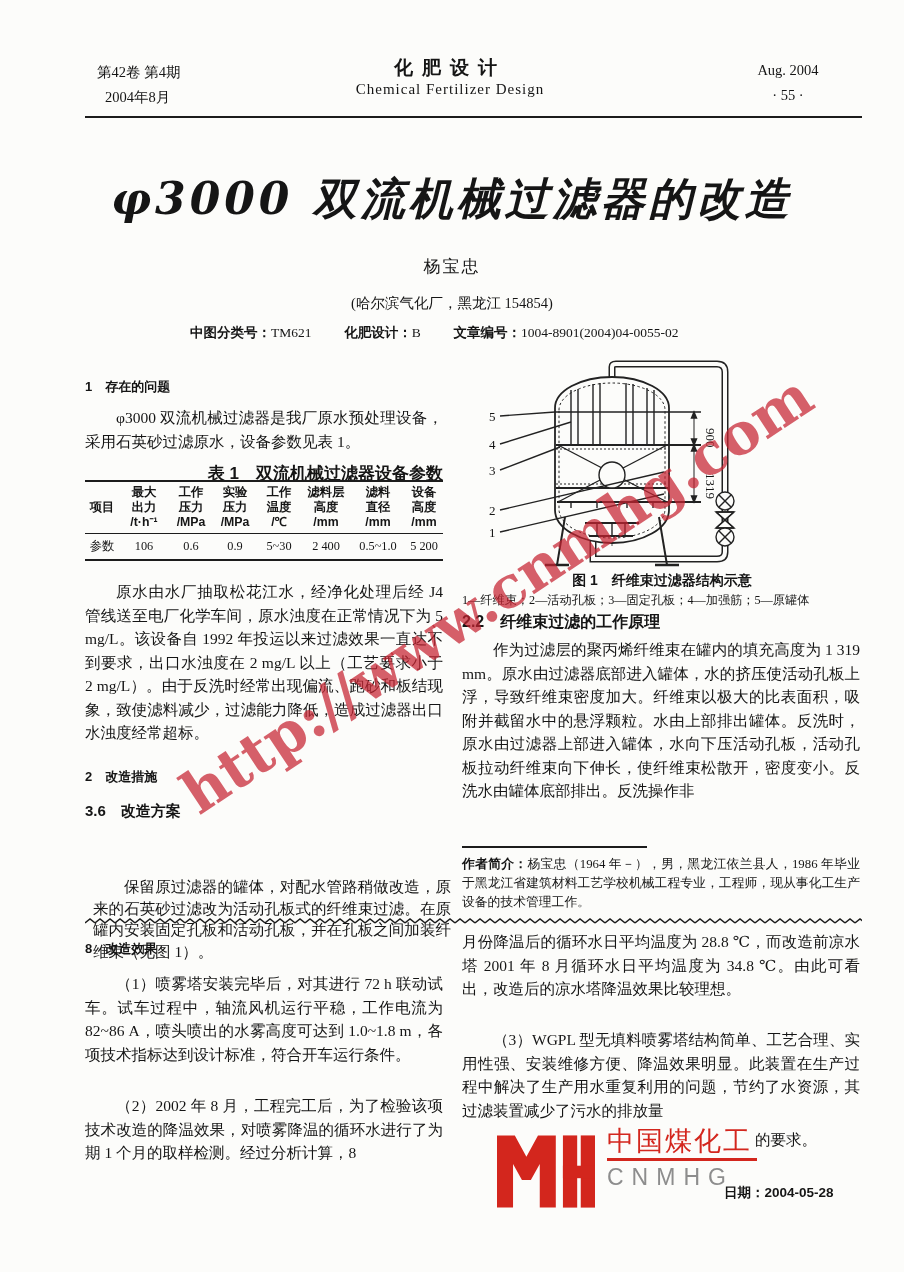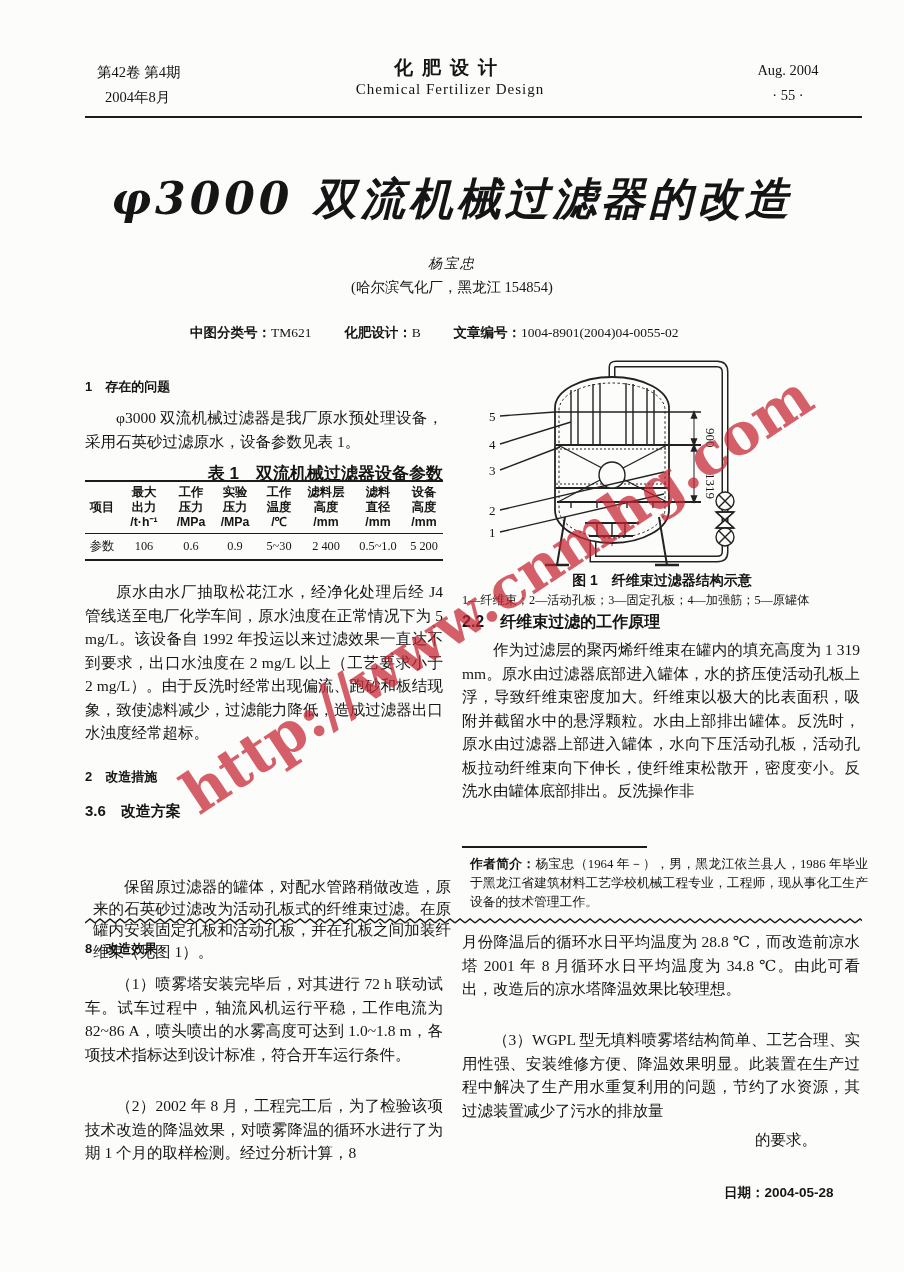--- a/index.html
+++ b/index.html
@@ -8,21 +8,21 @@
   .abs{position:absolute;}
   
   .hdr-small{font-size:14.5px;line-height:25px;}
   .hdr-center{text-align:center;}
   .journal-cn{font-size:19px;font-weight:bold;letter-spacing:9px;}
   .journal-en{font-size:15px;letter-spacing:1px;}
   .hdr-rule{height:2px;background:#1c1c1c;}
   
   .title{font-size:44px;font-weight:bold;font-style:italic;text-align:center;
          font-family:"DejaVu Serif",serif;letter-spacing:4px;}
-  .author{font-size:14px;text-align:center;letter-spacing:2px;font-style:italic;}
+  .author{font-size:17px;text-align:center;letter-spacing:2px;}
   .affil{font-size:14.5px;text-align:center;}
   .meta{font-size:13.5px;}
   .meta b{font-family:"Liberation Sans",sans-serif;font-weight:bold;}
   
   .h1{font-size:13px;font-weight:bold;font-family:"Liberation Sans",sans-serif;}
   .h2{font-size:15px;font-weight:bold;font-family:"Liberation Sans",sans-serif;}
   .para{font-size:15.5px;line-height:23.5px;text-align:justify;text-indent:2em;}
   .para.noindent{text-indent:0;}
   .tight{line-height:21.5px;}
   
@@ -66,21 +66,21 @@
     <div class="journal-en">Chemical Fertilizer Design</div>
   </div>
   <div class="abs hdr-small" style="left:718px;top:58px;width:140px;text-align:center;">
     <div>Aug. 2004</div>
     <div>· 55 ·</div>
   </div>
   <div class="abs hdr-rule" style="left:85px;top:116px;width:777px;"></div>
 
   <div class="abs title" style="left:100px;top:170px;width:704px;">φ3000 双流机械过滤器的改造</div>
   <div class="abs author" style="left:300px;top:255px;width:304px;">杨宝忠</div>
-  <div class="abs affil" style="left:250px;top:278px;width:404px;">(哈尔滨气化厂，黑龙江  154854)</div>
+  <div class="abs affil" style="left:250px;top:294px;width:404px;">(哈尔滨气化厂，黑龙江  154854)</div>
   <div class="abs meta" style="left:190px;top:324px;width:600px;">
     <b>中图分类号：</b><span>TM621</span>
     <span style="display:inline-block;width:26px;"></span>
     <b>化肥设计：</b><span>B</span>
     <span style="display:inline-block;width:26px;"></span>
     <b>文章编号：</b><span>1004-8901(2004)04-0055-02</span>
   </div>
 
   <div class="abs h1" style="left:85px;top:378px;width:358px;">1　存在的问题</div>
   <div class="abs para" style="left:85px;top:406px;width:358px;">φ3000 双流机械过滤器是我厂原水预处理设备，采用石英砂过滤原水，设备参数见表 1。</div>
@@ -217,21 +217,21 @@
       </g>
     </svg>
   </div>
   <div class="abs fig-cap" style="left:467px;top:572px;width:390px;">图 1　纤维束过滤器结构示意</div>
   <div class="abs fig-legend" style="left:462px;top:592px;width:400px;">1—纤维束；2—活动孔板；3—固定孔板；4—加强筋；5—原罐体</div>
 
   <div class="abs h2" style="left:462px;top:612px;width:398px;font-size:16px;">2.2　纤维束过滤的工作原理</div>
   <div class="abs para" style="left:462px;top:638px;width:398px;">作为过滤层的聚丙烯纤维束在罐内的填充高度为 1 319 mm。原水由过滤器底部进入罐体，水的挤压使活动孔板上浮，导致纤维束密度加大。纤维束以极大的比表面积，吸附并截留水中的悬浮颗粒。水由上部排出罐体。反洗时，原水由过滤器上部进入罐体，水向下压活动孔板，活动孔板拉动纤维束向下伸长，使纤维束松散开，密度变小。反洗水由罐体底部排出。反洗操作非</div>
 
   <div class="abs fn-rule" style="left:462px;top:846px;width:185px;"></div>
-  <div class="abs bio" style="left:462px;top:854px;width:398px;margin-left:8px;">
+  <div class="abs bio" style="left:462px;top:854px;width:398px;">
     <b>作者简介：</b><span>杨宝忠（1964 年－），男，黑龙江依兰县人，1986 年毕业于黑龙江省建筑材料工艺学校机械工程专业，工程师，现从事化工生产设备的技术管理工作。</span>
   </div>
 
   <div class="abs" style="left:85px;top:912px;width:777px;height:10px;">
     <svg width="777" height="10">
       <defs>
         <pattern id="zz" width="10" height="10" patternUnits="userSpaceOnUse">
           <polyline points="0,7 5,3 10,7" fill="none" stroke="#1c1c1c" stroke-width="1.4"></polyline>
         </pattern>
       </defs>
@@ -239,14 +239,31 @@
     </svg>
   </div>
 
   <div class="abs para noindent" style="left:462px;top:930px;width:398px;">月份降温后的循环水日平均温度为 28.8 ℃，而改造前凉水塔 2001 年 8 月循环水日平均温度为 34.8 ℃。由此可看出，改造后的凉水塔降温效果比较理想。</div>
   <div class="abs para" style="left:462px;top:1028px;width:398px;">（3）WGPL 型无填料喷雾塔结构简单、工艺合理、实用性强、安装维修方便、降温效果明显。此装置在生产过程中解决了生产用水重复利用的问题，节约了水资源，其过滤装置减少了污水的排放量</div>
   <div class="abs fragment" style="left:755px;top:1130px;">的要求。</div>
   <div class="abs received" style="left:724px;top:1153px;margin-top:31px;">日期：2004-05-28</div>
 
   <div class="abs watermark" style="left:188px;top:765px;">http://www.cnmhg.com</div>
 
+  <div class="abs" style="left:497px;top:1120px;width:260px;">
+    <div style="display:flex;align-items:flex-start;">
+      <svg width="108" height="95" viewBox="0 0 110 92">
+        <g fill="#d3261d">
+          <path d="M0,10 L20,10 L33,34 L46,10 L66,10 L66,91 L48,91 L48,42 L38,60 L28,60 L18,42 L18,91 L0,91 Z"></path>
+          <rect x="74" y="10" width="16" height="81"></rect>
+          <rect x="94" y="10" width="16" height="81"></rect>
+          <rect x="74" y="44" width="36" height="14"></rect>
+        </g>
+      </svg>
+      <div style="margin-left:12px;margin-top:6px;">
+        <div class="logo-cn">中国煤化工</div>
+        <div class="logo-rule" style="width:150px;"></div>
+        <div class="logo-en">CNMHG</div>
+      </div>
+    </div>
+  </div>
 
 </div>
 
 </body></html>

